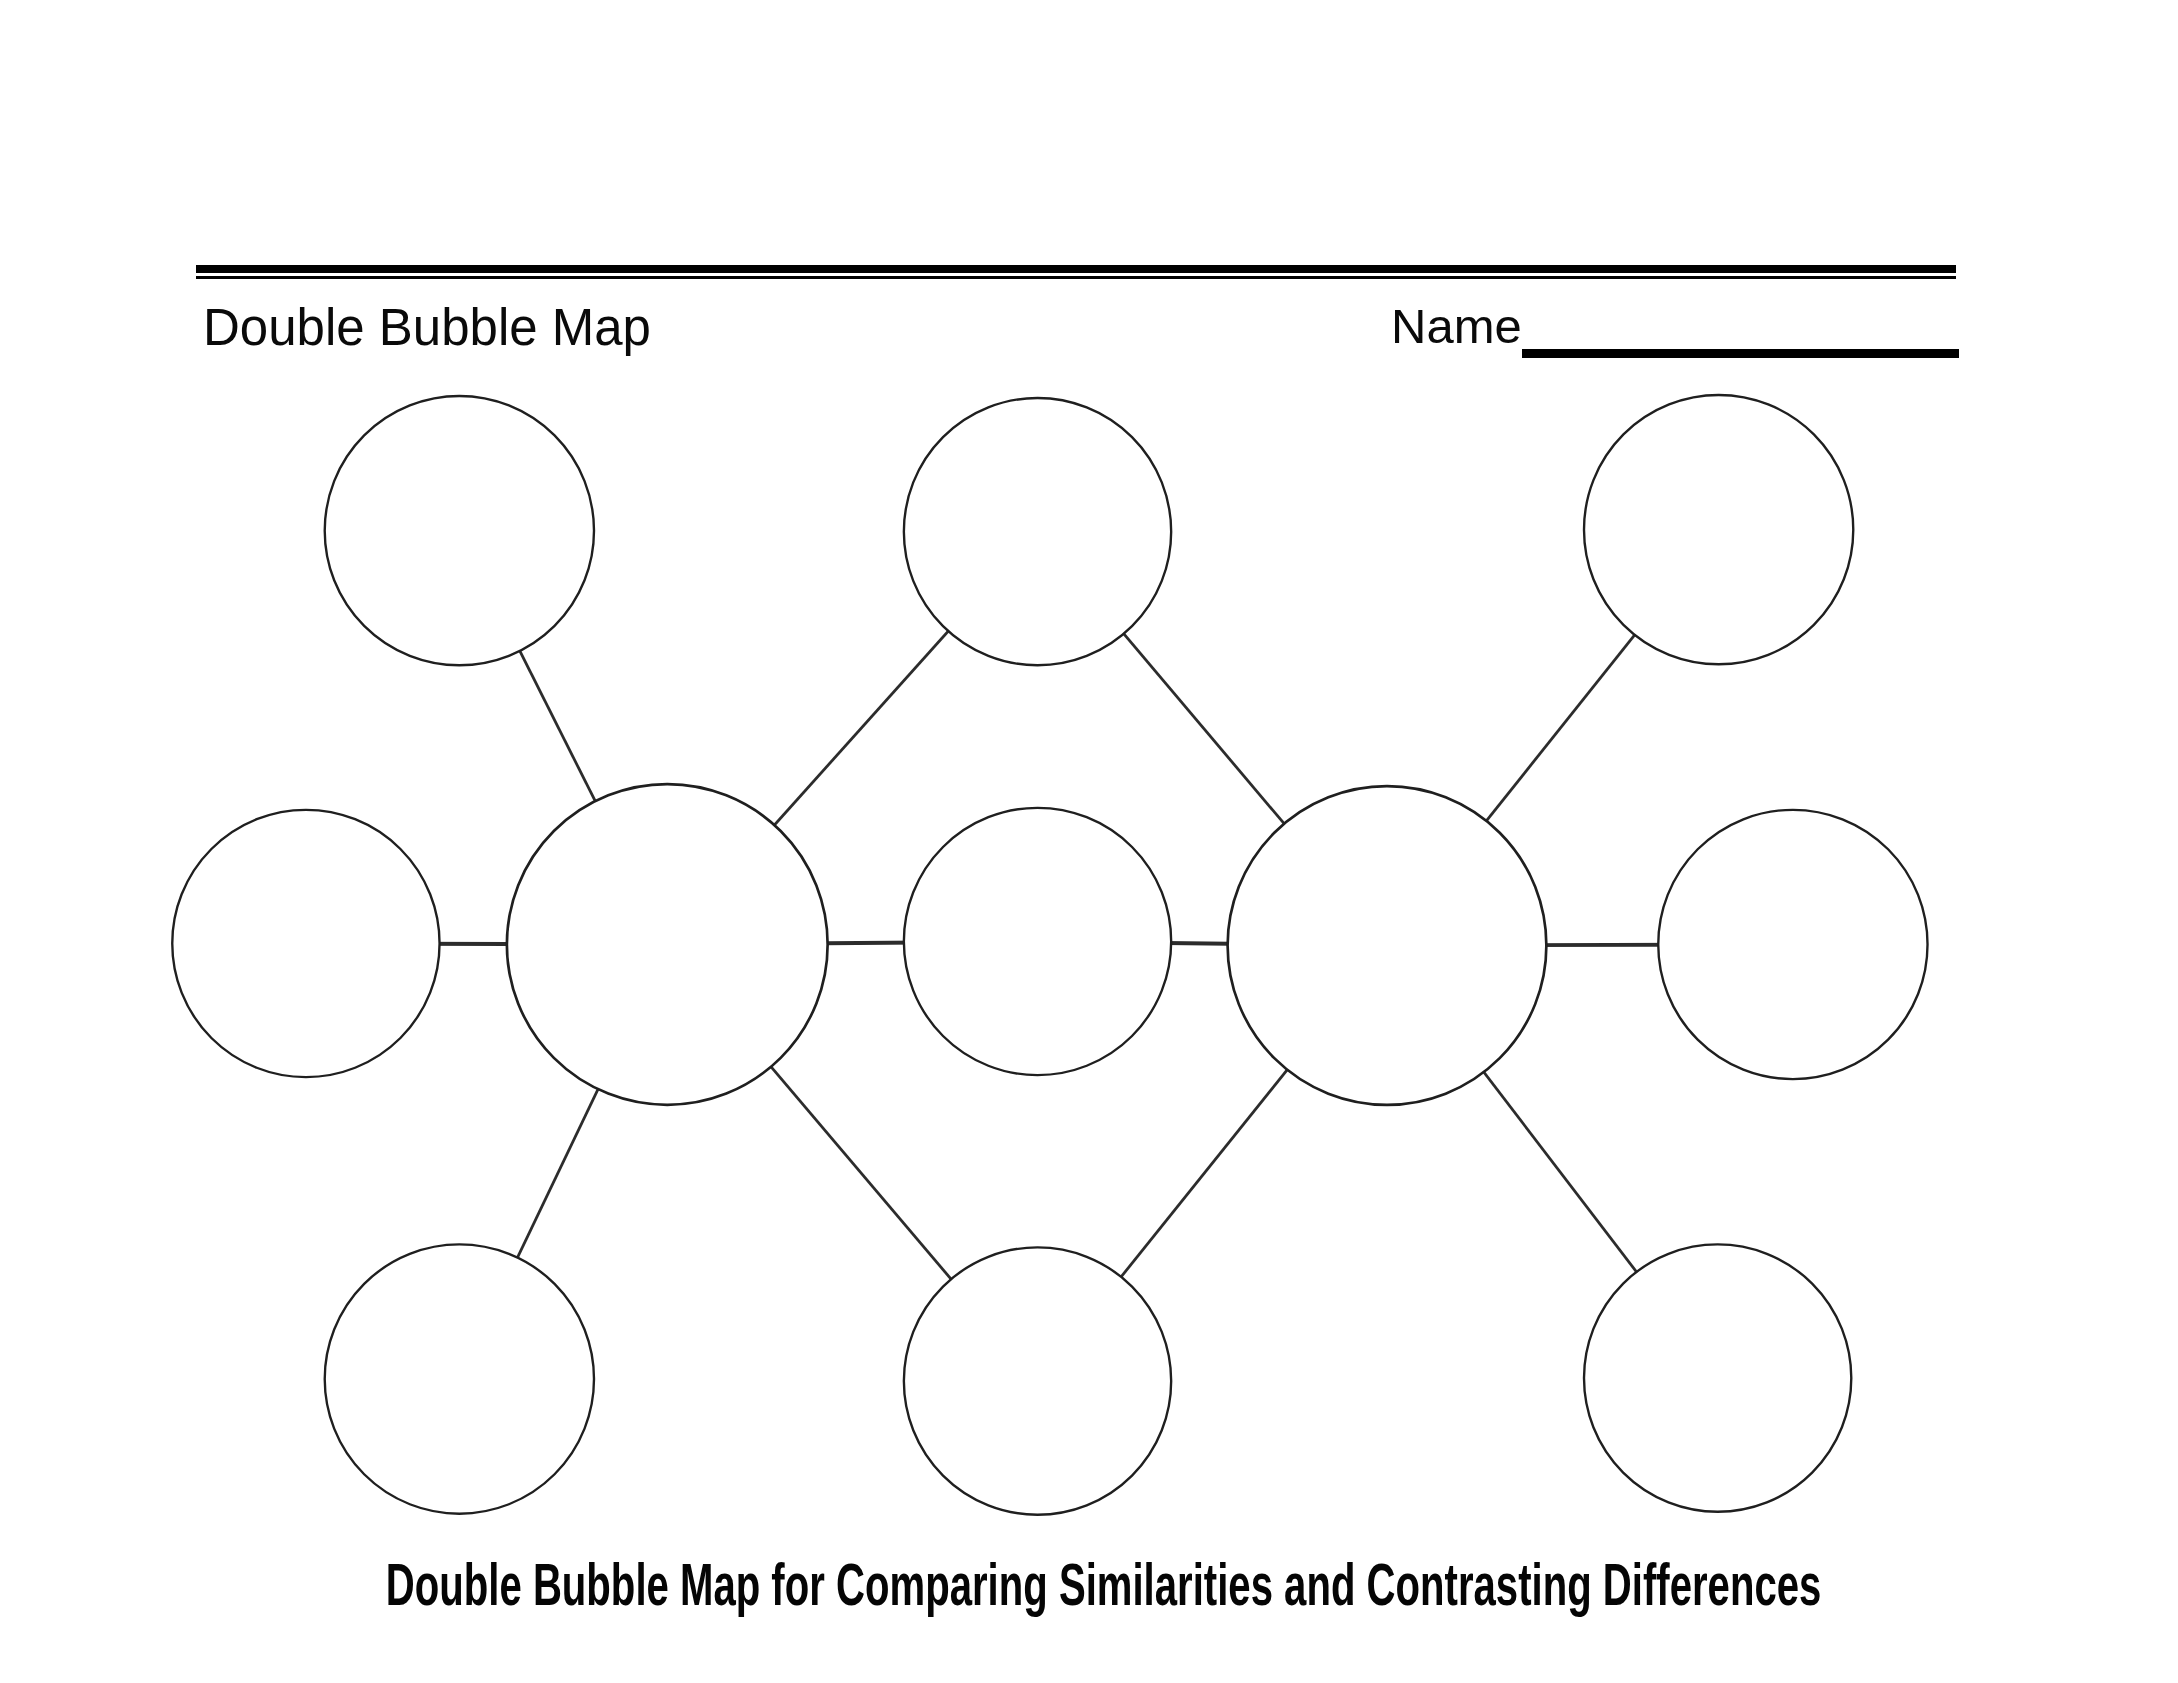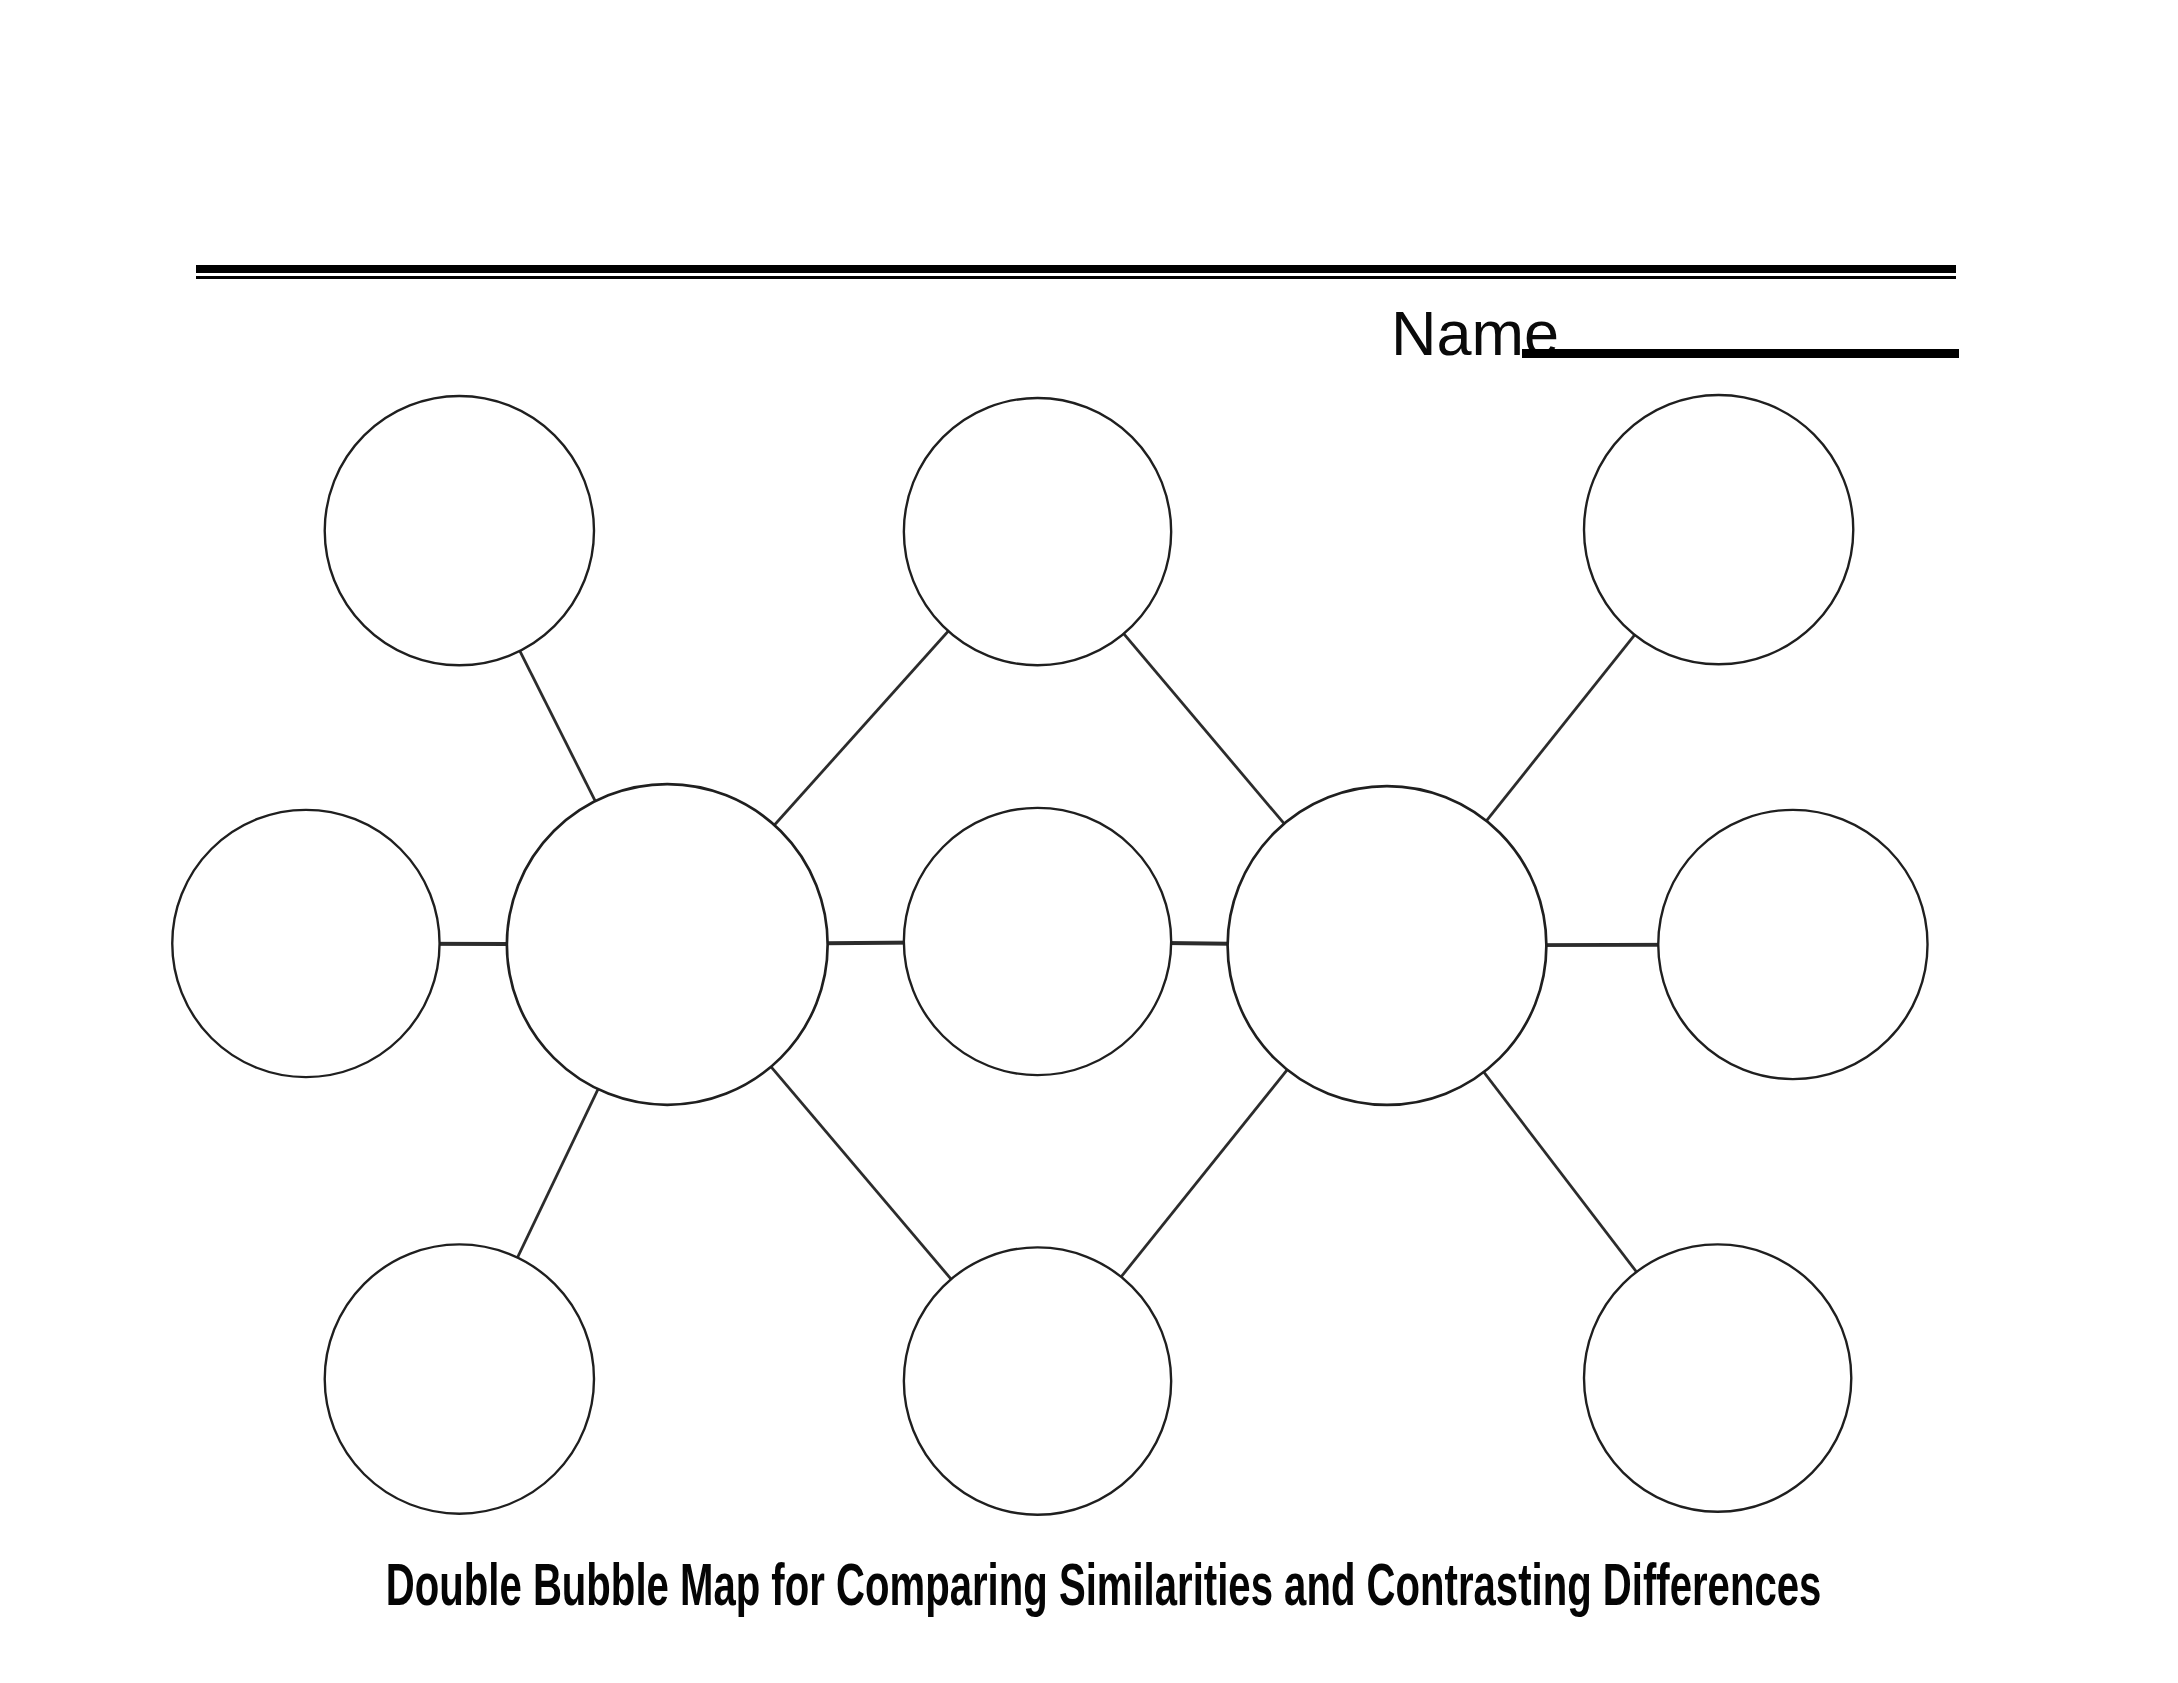--- a/index.html
+++ b/index.html
@@ -38,21 +38,21 @@
     top: 302px;
     font-size: 51px;
     line-height: 1;
     color: #0a0a0a;
     white-space: nowrap;
   }
   .name-label {
     position: absolute;
     left: 1391px;
     top: 302px;
-    font-size: 63px;
+    font-size: 49px;
     line-height: 1;
     color: #0a0a0a;
     white-space: nowrap;
   }
   .name-line {
     position: absolute;
     left: 1522px;
     top: 349px;
     width: 437px;
     height: 9px;
@@ -85,20 +85,21 @@
   }
 </style>
 </head>
 <body>
 
 <div class="page">
 
   <div class="rule-thick"></div>
   <div class="rule-thin"></div>
 
+  <div class="page-title">Double Bubble Map</div>
 
   <div class="name-label">Name</div>
 
   <div class="name-line"></div>
 
   <svg id="map-svg" class="map-svg" viewBox="0 0 2200 1700" xmlns="http://www.w3.org/2000/svg">
       <line x1="674" y1="954" x2="464" y2="536" stroke="#2c2c2c" stroke-width="2.8"></line>
       <line x1="674" y1="954" x2="1048" y2="537" stroke="#2c2c2c" stroke-width="2.8"></line>
       <line x1="674" y1="954" x2="309" y2="953" stroke="#2c2c2c" stroke-width="4"></line>
       <line x1="674" y1="954" x2="1048" y2="951" stroke="#2c2c2c" stroke-width="4"></line>

